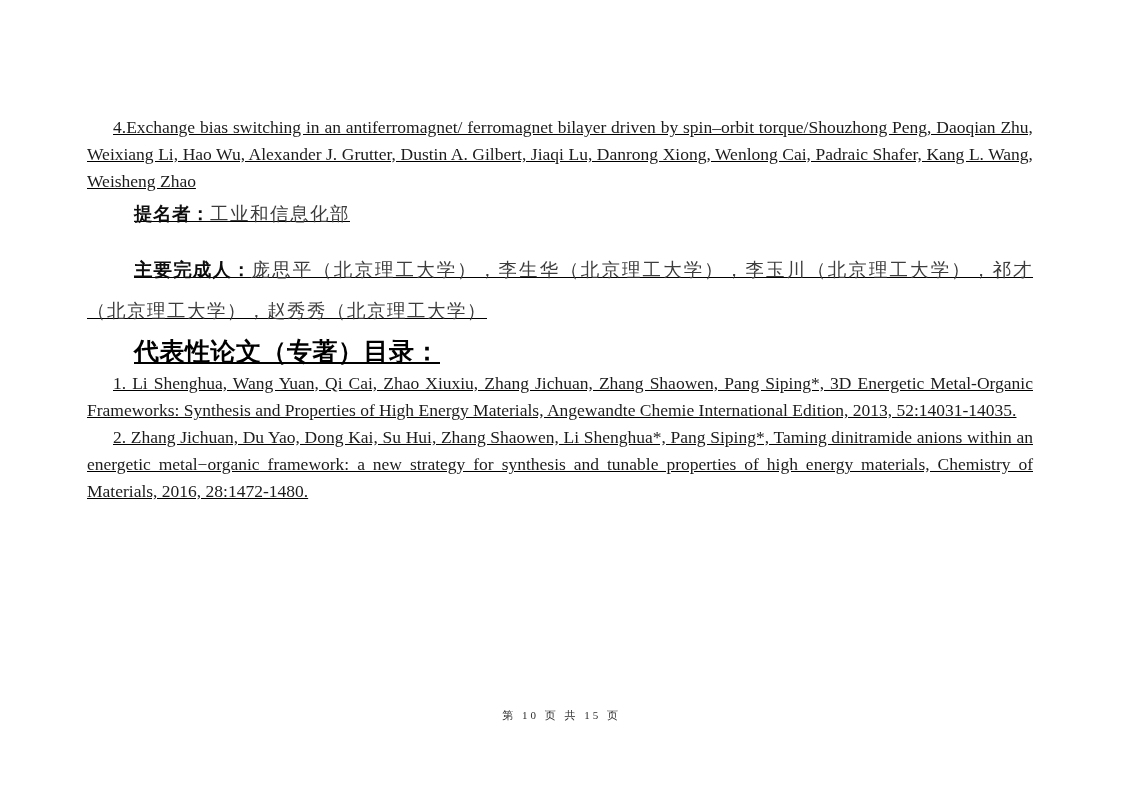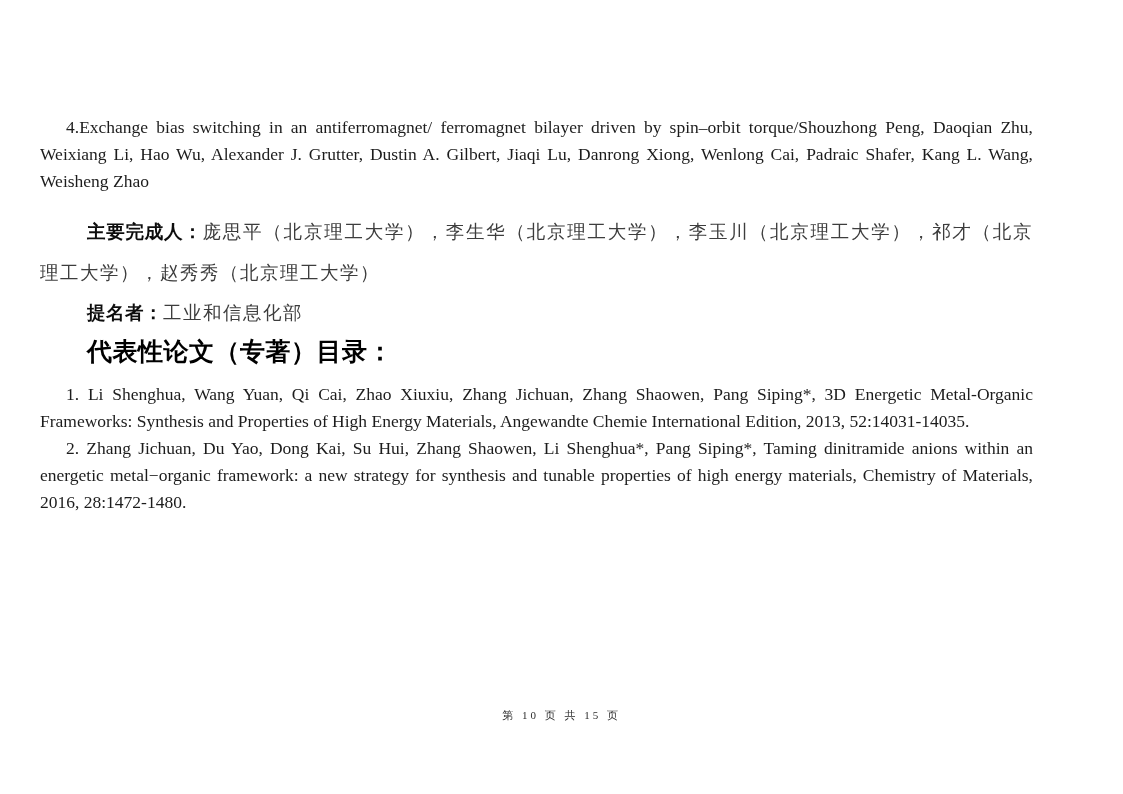--- a/index.html
+++ b/index.html
@@ -10,21 +10,22 @@
     font-family: "Liberation Serif", "DejaVu Serif", serif;
     overflow: hidden;
   }
   .page {
     position: relative;
     width: 1123px;
     height: 794px;
     background: #ffffff;
   }
   .content {
-    padding: 114px 90px 0 40px;
+    padding: 114px 90px 0 87px;
+    text-decoration: underline;
   }
   
   .eng {
     font-size: 17.5px;
     line-height: 27px;
     color: #1c1c1c;
     text-align: justify;
     text-indent: 26px;
   }
   
@@ -63,21 +64,20 @@
   .papers-heading {
     line-height: 38px;
     text-indent: 47px;
     font-weight: bold;
     color: #000000;
     font-family: "Liberation Sans", "DejaVu Sans", sans-serif;
     letter-spacing: 0.5px;
     font-size: 25px;
   }
   .papers-block {
-    margin-top: 11px;
   }
   .footer {
     position: absolute;
     left: 0;
     right: 0;
     top: 708px;
     text-align: center;
     font-size: 11px;
     color: #2e2e2e;
     letter-spacing: 3px;
@@ -86,26 +86,26 @@
 </head>
 <body>
 
 <div class="page">
   <div class="content">
 
     <p class="eng">4.Exchange bias switching in an antiferromagnet/ ferromagnet bilayer driven by spin–orbit torque/Shouzhong Peng, Daoqian Zhu, Weixiang Li, Hao Wu, Alexander J. Grutter, Dustin A. Gilbert, Jiaqi Lu, Danrong Xiong, Wenlong Cai, Padraic Shafer, Kang L. Wang, Weisheng Zhao</p>
 
 
 
+    <p class="cjk line-nominator">
+      <span class="bold-label">提名者：</span><span class="cjk-value">工业和信息化部</span>
+    </p>
+
     <p class="cjk para-completers">
       <span class="bold-label">主要完成人：</span><span class="cjk-value">庞思平（北京理工大学），李生华（北京理工大学），李玉川（北京理工大学），祁才（北京理工大学），赵秀秀（北京理工大学）</span>
-    </p>
-
-    <p class="cjk line-nominator">
-      <span class="bold-label">提名者：</span><span class="cjk-value">工业和信息化部</span>
     </p>
 
     <p class="papers-heading">代表性论文（专著）目录：</p>
 
     <div class="papers-block">
       <p class="eng">1. Li Shenghua, Wang Yuan, Qi Cai, Zhao Xiuxiu, Zhang Jichuan, Zhang Shaowen, Pang Siping*, 3D Energetic Metal-Organic Frameworks: Synthesis and Properties of High Energy Materials, Angewandte Chemie International Edition, 2013, 52:14031-14035.</p>
       <p class="eng">2. Zhang Jichuan, Du Yao, Dong Kai, Su Hui, Zhang Shaowen, Li Shenghua*, Pang Siping*, Taming dinitramide anions within an energetic metal−organic framework: a new strategy for synthesis and tunable properties of high energy materials, Chemistry of Materials, 2016, 28:1472-1480.</p>
     </div>
 
   </div>

